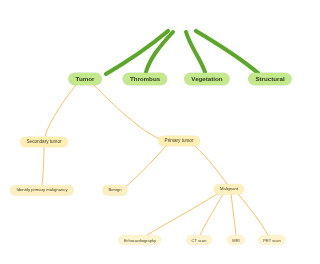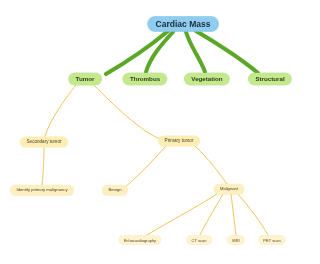--- a/index.html
+++ b/index.html
@@ -98,23 +98,20 @@
 
     <path d="M 166 146 C 152 162, 134 180, 124 188" fill="none" stroke="#f5c45e" stroke-width="1" stroke-linecap="round"></path>
     <path d="M 195 146 C 208 158, 220 174, 227 184" fill="none" stroke="#f5c45e" stroke-width="1" stroke-linecap="round"></path>
 
     <path d="M 217 194 C 195 208, 165 224, 147 235" fill="none" stroke="#f5c45e" stroke-width="1" stroke-linecap="round"></path>
     <path d="M 223 194 C 214 210, 204 226, 200 235" fill="none" stroke="#f5c45e" stroke-width="1" stroke-linecap="round"></path>
     <path d="M 231 194 C 233 210, 235 226, 236 235" fill="none" stroke="#f5c45e" stroke-width="1" stroke-linecap="round"></path>
     <path d="M 238 194 C 250 208, 262 224, 268 235" fill="none" stroke="#f5c45e" stroke-width="1" stroke-linecap="round"></path>
   </svg>
 
-  <div class="node node-root" style="left:183px; top:24px;">
-    <span>Cardiac Mass</span>
-  </div>
 
   <div class="node node-l1" style="left:85px; top:79px;">
     <span>Tumor</span>
   </div>
 
   <div class="node node-l1" style="left:145px; top:79px;">
     <span>Thrombus</span>
   </div>
 
   <div class="node node-l1" style="left:207px; top:79px;">

